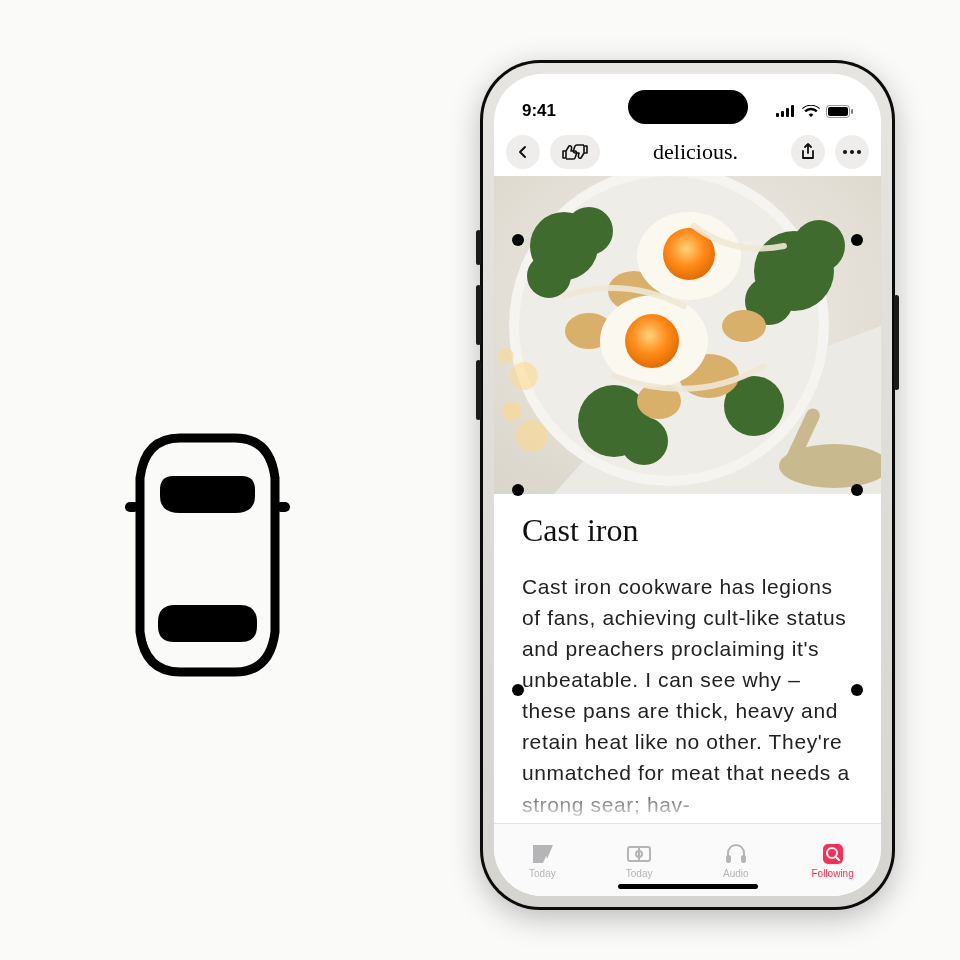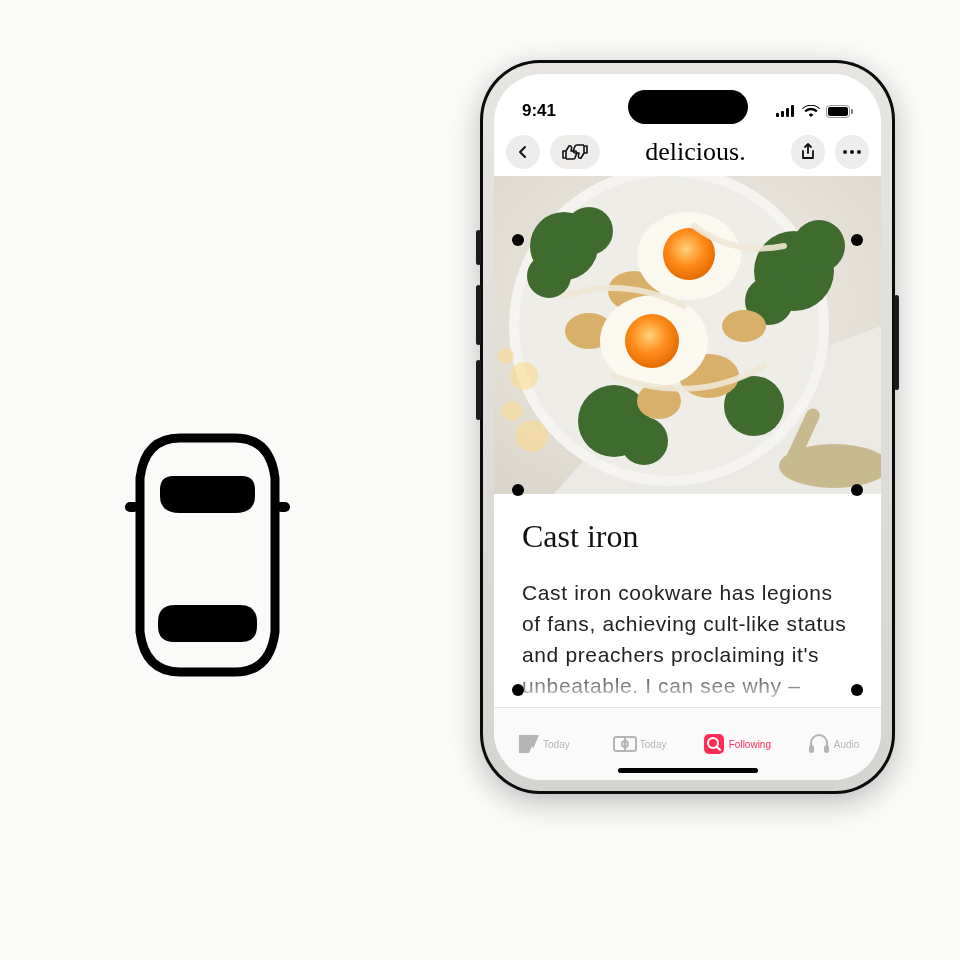--- a/index.html
+++ b/index.html
@@ -1,53 +1,53 @@
 <!DOCTYPE html>
 <html><head>
 <meta charset="utf-8">
 <style>
   html,body{margin:0;padding:0;width:960px;height:960px;background:#fafaf9;font-family:-apple-system,BlinkMacSystemFont,"Helvetica Neue",Arial,sans-serif;overflow:hidden;}
   .stage{position:relative;width:960px;height:960px;}
   
   .car{position:absolute;left:125px;top:430px;width:165px;height:250px;}
   
-  .phone{position:absolute;left:480px;top:60px;width:415px;height:734px;border-radius:60px;background:#0b0b0b;box-shadow:0 8px 30px rgba(0,0,0,.25);}
+  .phone{position:absolute;left:480px;top:60px;width:415px;height:850px;border-radius:60px;background:#0b0b0b;box-shadow:0 8px 30px rgba(0,0,0,.25);}
   .phone::before{content:"";position:absolute;inset:3px;border-radius:57px;background:linear-gradient(180deg,#e7e5e1,#d6d4d0);}
   .screen{position:absolute;left:14px;top:14px;right:14px;bottom:14px;border-radius:48px;background:#fff;overflow:hidden;}
   
   .btn-side{position:absolute;background:#1a1a1a;border-radius:3px;}
   .btn-left1{left:-4px;top:170px;width:5px;height:35px;}
   .btn-left2{left:-4px;top:225px;width:5px;height:60px;}
   .btn-left3{left:-4px;top:300px;width:5px;height:60px;}
   .btn-right{right:-4px;top:235px;width:5px;height:95px;}
   
   .island{position:absolute;left:50%;top:16px;transform:translateX(-50%);width:120px;height:34px;background:#000;border-radius:20px;z-index:50;}
   
   .status{position:absolute;top:0;left:0;right:0;height:54px;display:flex;align-items:center;justify-content:space-between;padding:10px 28px 0;z-index:40;font-weight:600;font-size:17px;}
   .status-right{display:flex;align-items:center;gap:6px;}
   .status svg{display:block;}
   
   .nav{position:absolute;top:54px;left:0;right:0;height:48px;display:flex;align-items:center;justify-content:space-between;padding:0 12px;z-index:40;background:rgba(255,255,255,.88);}
   .nav-left,.nav-right{display:flex;align-items:center;gap:10px;}
   .nav-btn{width:34px;height:34px;border-radius:17px;background:#eeedec;display:flex;align-items:center;justify-content:center;color:#111;}
   .nav-pill{height:34px;border-radius:17px;background:#eeedec;display:flex;align-items:center;justify-content:center;padding:0 10px;}
-  .nav-title{font-family:Georgia,"Times New Roman",serif;font-size:26px;letter-spacing:0;}
+  .nav-title{font-family:Georgia,"Times New Roman",serif;font-size:22px;letter-spacing:0;}
   
   .hero{position:absolute;top:102px;left:0;right:0;height:318px;overflow:hidden;background:#eae7e2;}
   .hero svg{width:100%;height:100%;display:block;}
   
   .article{position:absolute;top:420px;left:0;right:0;bottom:72px;padding:18px 28px 0;box-sizing:border-box;overflow:hidden;}
-  .article h2{margin:6px 0 22px;font-family:Georgia,"Times New Roman",serif;font-weight:400;font-size:32px;color:#111;}
+  .article h2{margin:0 0 22px;font-family:Georgia,"Times New Roman",serif;font-weight:400;font-size:32px;color:#111;}
   .article p{margin:0;font-size:21px;line-height:1.48;letter-spacing:.03em;color:#222;}
   .article-fade{position:absolute;left:0;right:0;bottom:72px;height:40px;background:linear-gradient(180deg,rgba(255,255,255,0),#fff);}
   
   .dot{position:absolute;width:12px;height:12px;border-radius:50%;background:#000;z-index:45;}
   
   .tabbar{position:absolute;left:0;right:0;bottom:0;height:72px;display:flex;border-top:1px solid #e3e3e3;background:#fafafa;z-index:46;}
-  .tab{flex:1;display:flex;flex-direction:row;align-items:center;justify-content:center;gap:2px;color:#b5b5b8;font-size:10px;font-weight:500;}
+  .tab{flex:1;display:flex;flex-direction:column;align-items:center;justify-content:center;gap:2px;color:#b5b5b8;font-size:10px;font-weight:500;}
   .tab.active{color:#ff2d55;}
   .tab svg{width:26px;height:24px;}
   .home-ind{position:absolute;left:50%;bottom:7px;transform:translateX(-50%);width:140px;height:5px;border-radius:3px;background:#000;z-index:60;}
 </style>
 </head>
 <body>
 
 <div class="stage">
 
   <div class="car">
@@ -224,35 +224,35 @@
           <span>Today</span>
         </div>
         <div class="tab">
           <svg viewBox="0 0 26 24">
               <rect x="2" y="5" width="22" height="14" rx="2" fill="none" stroke="currentColor" stroke-width="2"></rect>
               <line x1="13" y1="5" x2="13" y2="19" stroke="currentColor" stroke-width="2"></line>
               <circle cx="13" cy="12" r="3" fill="none" stroke="currentColor" stroke-width="2"></circle>
             </svg>
           <span>Today</span>
         </div>
+        <div class="tab">
+          <svg viewBox="0 0 26 24">
+              <path fill="none" stroke="currentColor" stroke-width="2" d="M5 14 v-3 a8 8 0 0 1 16 0 v3"></path>
+              <rect x="3" y="13" width="5" height="8" rx="2.5" fill="currentColor"></rect>
+              <rect x="18" y="13" width="5" height="8" rx="2.5" fill="currentColor"></rect>
+            </svg>
+          <span>Audio</span>
+        </div>
         <div class="tab active">
           <svg viewBox="0 0 26 24">
               <rect x="3" y="2" width="20" height="20" rx="5" fill="currentColor"></rect>
               <circle cx="12" cy="11" r="5" fill="none" stroke="#fff" stroke-width="2"></circle>
               <line x1="15.5" y1="14.5" x2="19" y2="18" stroke="#fff" stroke-width="2" stroke-linecap="round"></line>
             </svg>
           <span>Following</span>
         </div>
-        <div class="tab">
-          <svg viewBox="0 0 26 24">
-              <path fill="none" stroke="currentColor" stroke-width="2" d="M5 14 v-3 a8 8 0 0 1 16 0 v3"></path>
-              <rect x="3" y="13" width="5" height="8" rx="2.5" fill="currentColor"></rect>
-              <rect x="18" y="13" width="5" height="8" rx="2.5" fill="currentColor"></rect>
-            </svg>
-          <span>Audio</span>
-        </div>
       </div>
 
       <div class="home-ind"></div>
     </div>
   </div>
 
 </div>
 
 </body></html>

